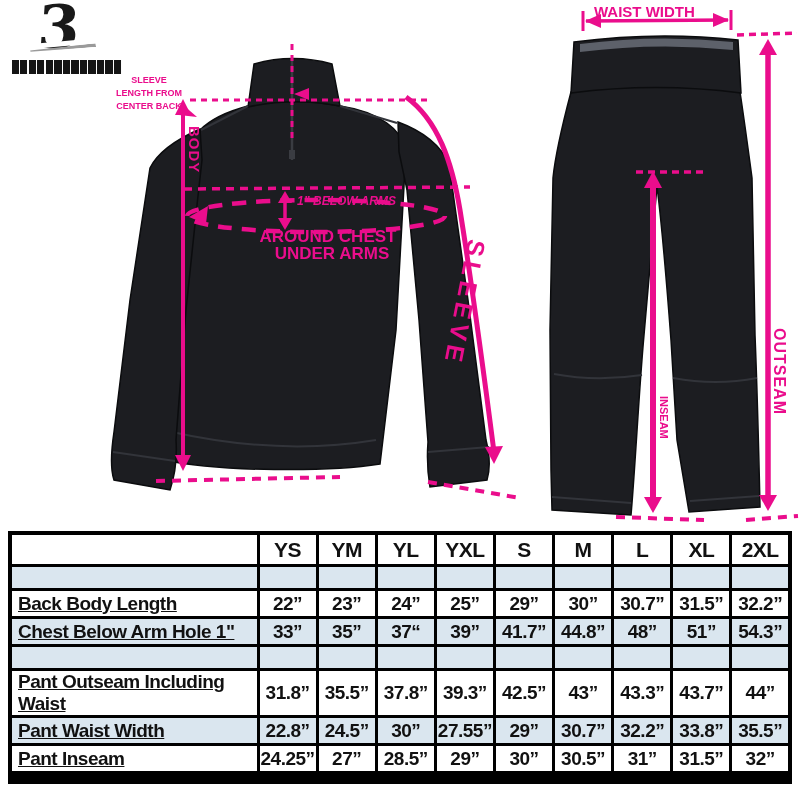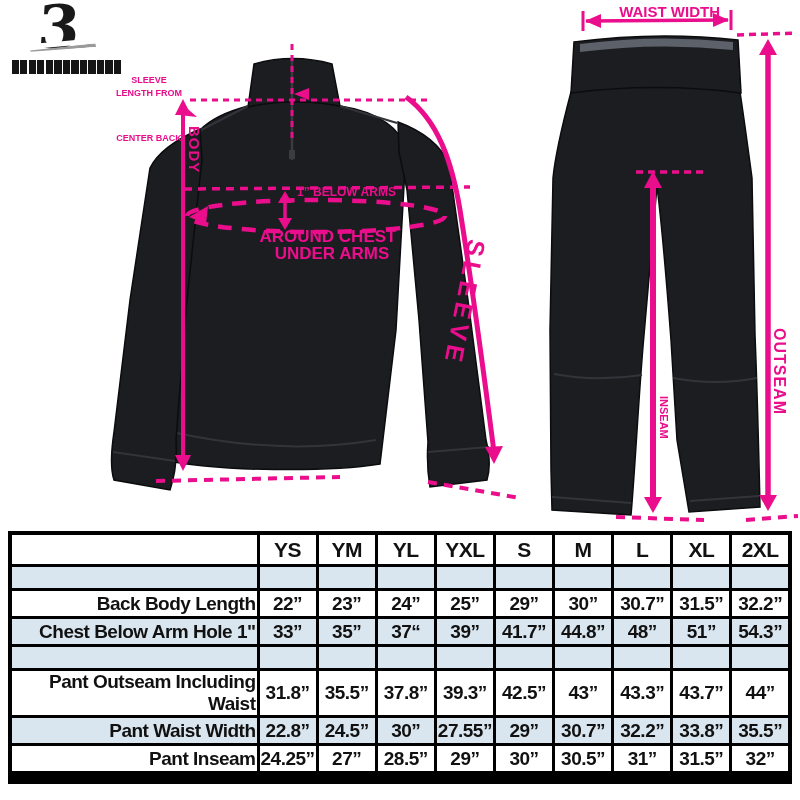--- a/index.html
+++ b/index.html
@@ -26,21 +26,21 @@
   .logo-wordmark{position:absolute;left:0;top:56px;width:110px;height:14px;
                  background:repeating-linear-gradient(90deg,#151515 0 7px,#fbfbfb 7px 8.5px);}
   
   .table-wrap{position:absolute;left:8px;top:531px;}
   table.size{border-collapse:collapse;width:784px;table-layout:fixed;
              border:4px solid #000;border-bottom:13px solid #000;}
   table.size th,table.size td{border:3px solid #000;background:#fff;overflow:hidden;
              font-weight:bold;color:#111;}
   table.size th{height:27px;font-size:21px;text-align:center;letter-spacing:-0.5px;margin-top:44px;}
   table.size td{height:25px;font-size:19px;text-align:center;letter-spacing:-0.5px;padding:0 1px;}
-  table.size td.label{text-align:right;padding-left:6px;}
+  table.size td.label{text-align:left;padding-left:6px;text-decoration:underline;}
   table.size tr.spacer td{height:21px;}
   table.size tr.shaded td, table.size tr.spacer td{background:var(--shade);}
 </style>
 </head>
 <body>
 
 <div class="stage">
 
   <div class="photo-area">
 
@@ -112,30 +112,30 @@
     <div class="logo">
       <div class="logo-mark">3</div>
       <div class="logo-slash-w"></div>
       <div class="logo-slash-g"></div>
       <div class="logo-wordmark"></div>
     </div>
 
     <div class="pink-label" style="left:107px;top:74px;width:84px;text-align:center;font-size:9px;line-height:13px;white-space:normal;">
       <span style="display:block;">SLEEVE</span>
       <span style="display:block;">LENGTH FROM</span>
-      <span style="display:block;margin-top:32px;">CENTER BACK</span>
+      <span style="display:block;">CENTER BACK</span>
     </div>
     <div class="pink-label vtext" style="left:186px;top:126px;font-size:15px;letter-spacing:1px;">BODY</div>
-    <div class="pink-label" style="left:297px;top:186px;font-size:12px;">1” BELOW ARMS</div>
+    <div class="pink-label" style="left:297px;top:195px;font-size:12px;font-style:italic;">1” BELOW ARMS</div>
     <div class="pink-label" style="left:185px;top:228px;width:200px;text-align:center;font-size:17px;line-height:17px;white-space:normal;margin-left:43px;">
       <span style="display:block;">AROUND CHEST</span>
       <span style="display:block;padding-left:8px;">UNDER ARMS</span>
     </div>
     <div class="pink-label vtext" style="left:464px;top:240px;font-size:25px;letter-spacing:5px;transform:rotate(11deg);transform-origin:top center;">SLEEVE</div>
-    <div class="pink-label" style="left:594px;top:4px;width:126px;text-align:right;font-size:15px;">WAIST WIDTH</div>
+    <div class="pink-label" style="left:594px;top:4px;width:126px;text-align:left;font-size:15px;">WAIST WIDTH</div>
     <div class="pink-label vtext" style="left:770px;top:328px;font-size:16px;letter-spacing:1px;">OUTSEAM</div>
     <div class="pink-label vtext" style="left:657px;top:396px;font-size:11px;">INSEAM</div>
   </div>
 
   <div class="table-wrap">
     <table class="size">
       <colgroup>
           <col style="width:248px">
         </colgroup>
       <thead>

